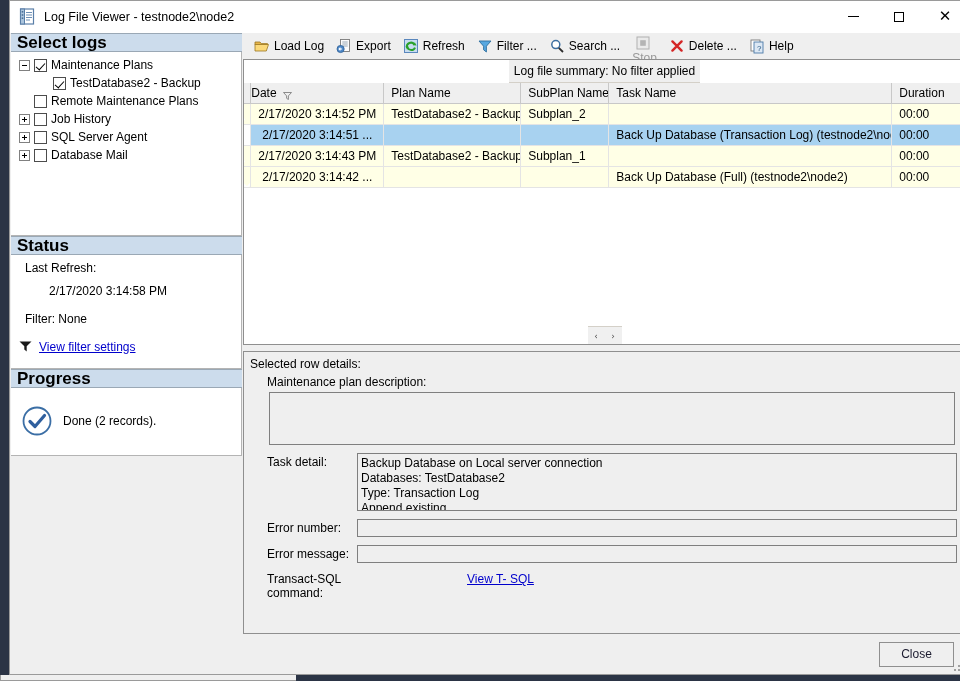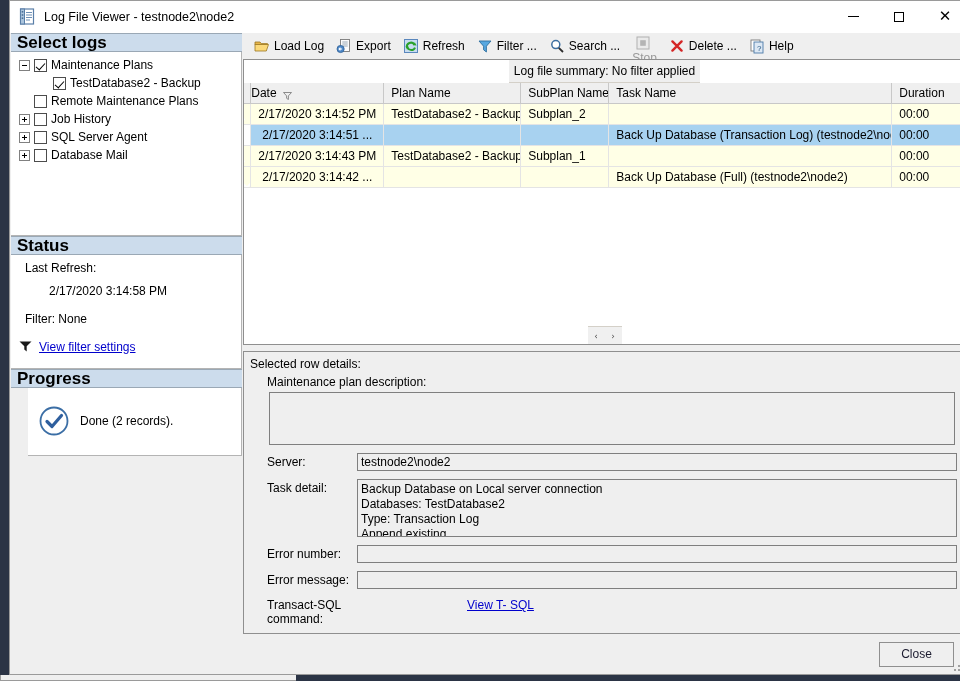--- a/index.html
+++ b/index.html
@@ -170,21 +170,20 @@
   }
   .progress-body {
     background: #fff;
     border-right: 1px solid #b4b4b4;
     border-bottom: 1px solid #b4b4b4;
     flex: none;
     height: 67px;
     display: flex;
     align-items: center;
     padding-left: 10px;
-    margin-left: 17px;
   }
   .prog-icon { width: 32px; height: 32px; margin-right: 10px; flex: none; }
   .prog-text { font-size: 12px; }
   .left-filler { flex: 1; background: #efefef; }
 
   
   .rightpane {
     flex: 1;
     display: flex;
     flex-direction: column;
@@ -719,24 +718,20 @@
           </div>
           <div class="hs-btn">›</div>
         </div>
       </div>
 
       <div class="details">
         <div class="d-title">Selected row details:</div>
         <div class="d-sub">Maintenance plan description:</div>
         <div class="ta"></div>
 
-        <div class="row-f">
-          <div class="lbl">Server:</div>
-          <div class="fld">testnode2\node2</div>
-        </div>
 
         <div class="row-f">
           <div class="lbl">Task detail:</div>
           <div class="fld tall">Backup Database on Local server connection
 Databases: TestDatabase2
 Type: Transaction Log
 Append existing</div>
         </div>
 
         <div class="row-f">

